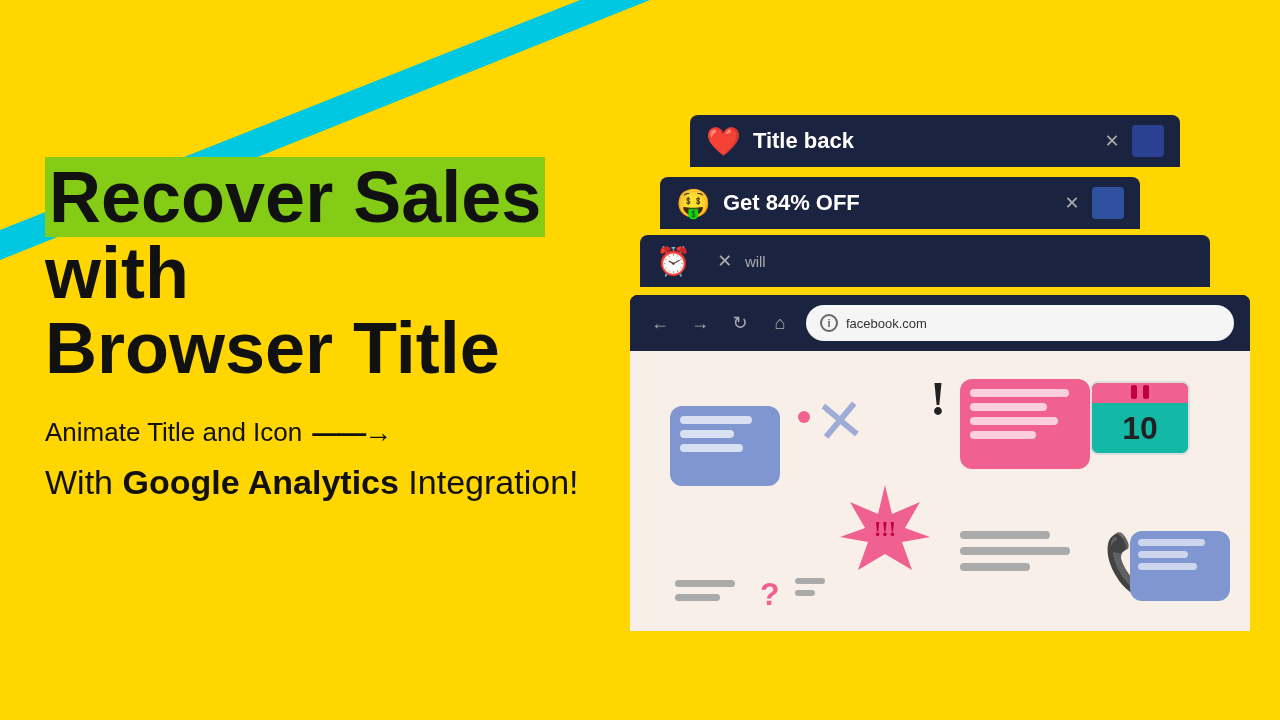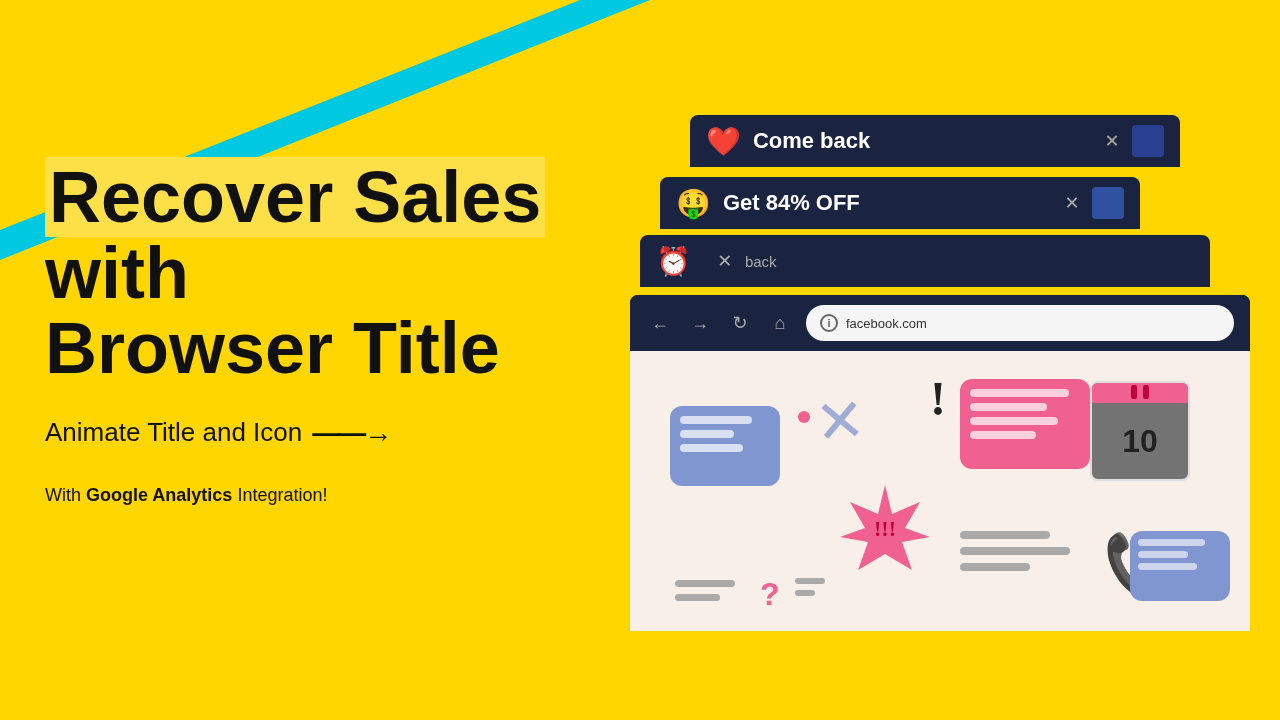--- a/index.html
+++ b/index.html
@@ -50,44 +50,44 @@
 
     .headline {
       font-size: 72px;
       font-weight: 900;
       line-height: 1.05;
       color: #111111;
       margin-bottom: 30px;
     }
 
     .headline-highlight {
-      background: #fde047;
+      background: #84cc16;
       padding: 0 4px;
       display: inline;
     }
 
     .subtitle {
       font-size: 26px;
       font-weight: 400;
       color: #111111;
-      margin-bottom: 36px;
+      margin-bottom: 14px;
       font-family: Arial, sans-serif;
       display: flex;
       align-items: center;
       gap: 10px;
     }
 
     .arrow-right {
       font-size: 28px;
       font-weight: 900;
       letter-spacing: -2px;
     }
 
     .ga-line {
-      font-size: 18px;
+      font-size: 34px;
       font-weight: 400;
       color: #111111;
       font-family: Arial, sans-serif;
     }
 
     .ga-bold {
       font-weight: 900;
     }
 
     
@@ -294,22 +294,22 @@
       padding: 8px;
       gap: 5px;
     }
 
     
     .calendar-icon {
       position: absolute;
       top: 30px;
       right: 60px;
       width: 100px;
-      height: 100px;
-      background: #737373;
+      height: 74px;
+      background: #14b8a6;
       border-radius: 8px;
       border: 2px solid #ddd;
       display: flex;
       flex-direction: column;
       overflow: hidden;
     }
 
     .calendar-top {
       background: #f06090;
       height: 20px;
@@ -347,36 +347,36 @@
 
   <div class="ga-line">
     <span>With </span><span class="ga-bold">Google Analytics</span><span> Integration!</span>
   </div>
 </div>
 
 <div class="right-content">
 
   <div class="notif-tab notif-tab-1">
     <span class="notif-emoji">❤️</span>
-    <span class="notif-text">Come back</span>
+    <span class="notif-text">Title back</span>
     <span class="notif-close">✕</span>
     <div class="notif-favicon" style="background:#2a4090;"></div>
   </div>
 
   <div class="notif-tab notif-tab-2">
     <span class="notif-emoji">🤑</span>
     <span class="notif-text">Get 84% OFF</span>
     <span class="notif-close">✕</span>
     <div class="notif-favicon" style="background:#3050a0;"></div>
   </div>
 
   <div class="notif-tab notif-tab-3">
     <span class="notif-emoji">⏰</span>
     <span class="notif-close">✕</span>
-    <span style="color:#aaa;font-size:15px;font-family:Arial;margin-left:8px;">back</span>
+    <span style="color:#aaa;font-size:15px;font-family:Arial;margin-left:8px;">will</span>
   </div>
 
   <div class="browser-window">
 
     <div class="browser-toolbar">
       <div class="nav-btn">←</div>
       <div class="nav-btn">→</div>
       <div class="nav-btn">↻</div>
       <div class="nav-btn">⌂</div>
       <div class="address-bar">

